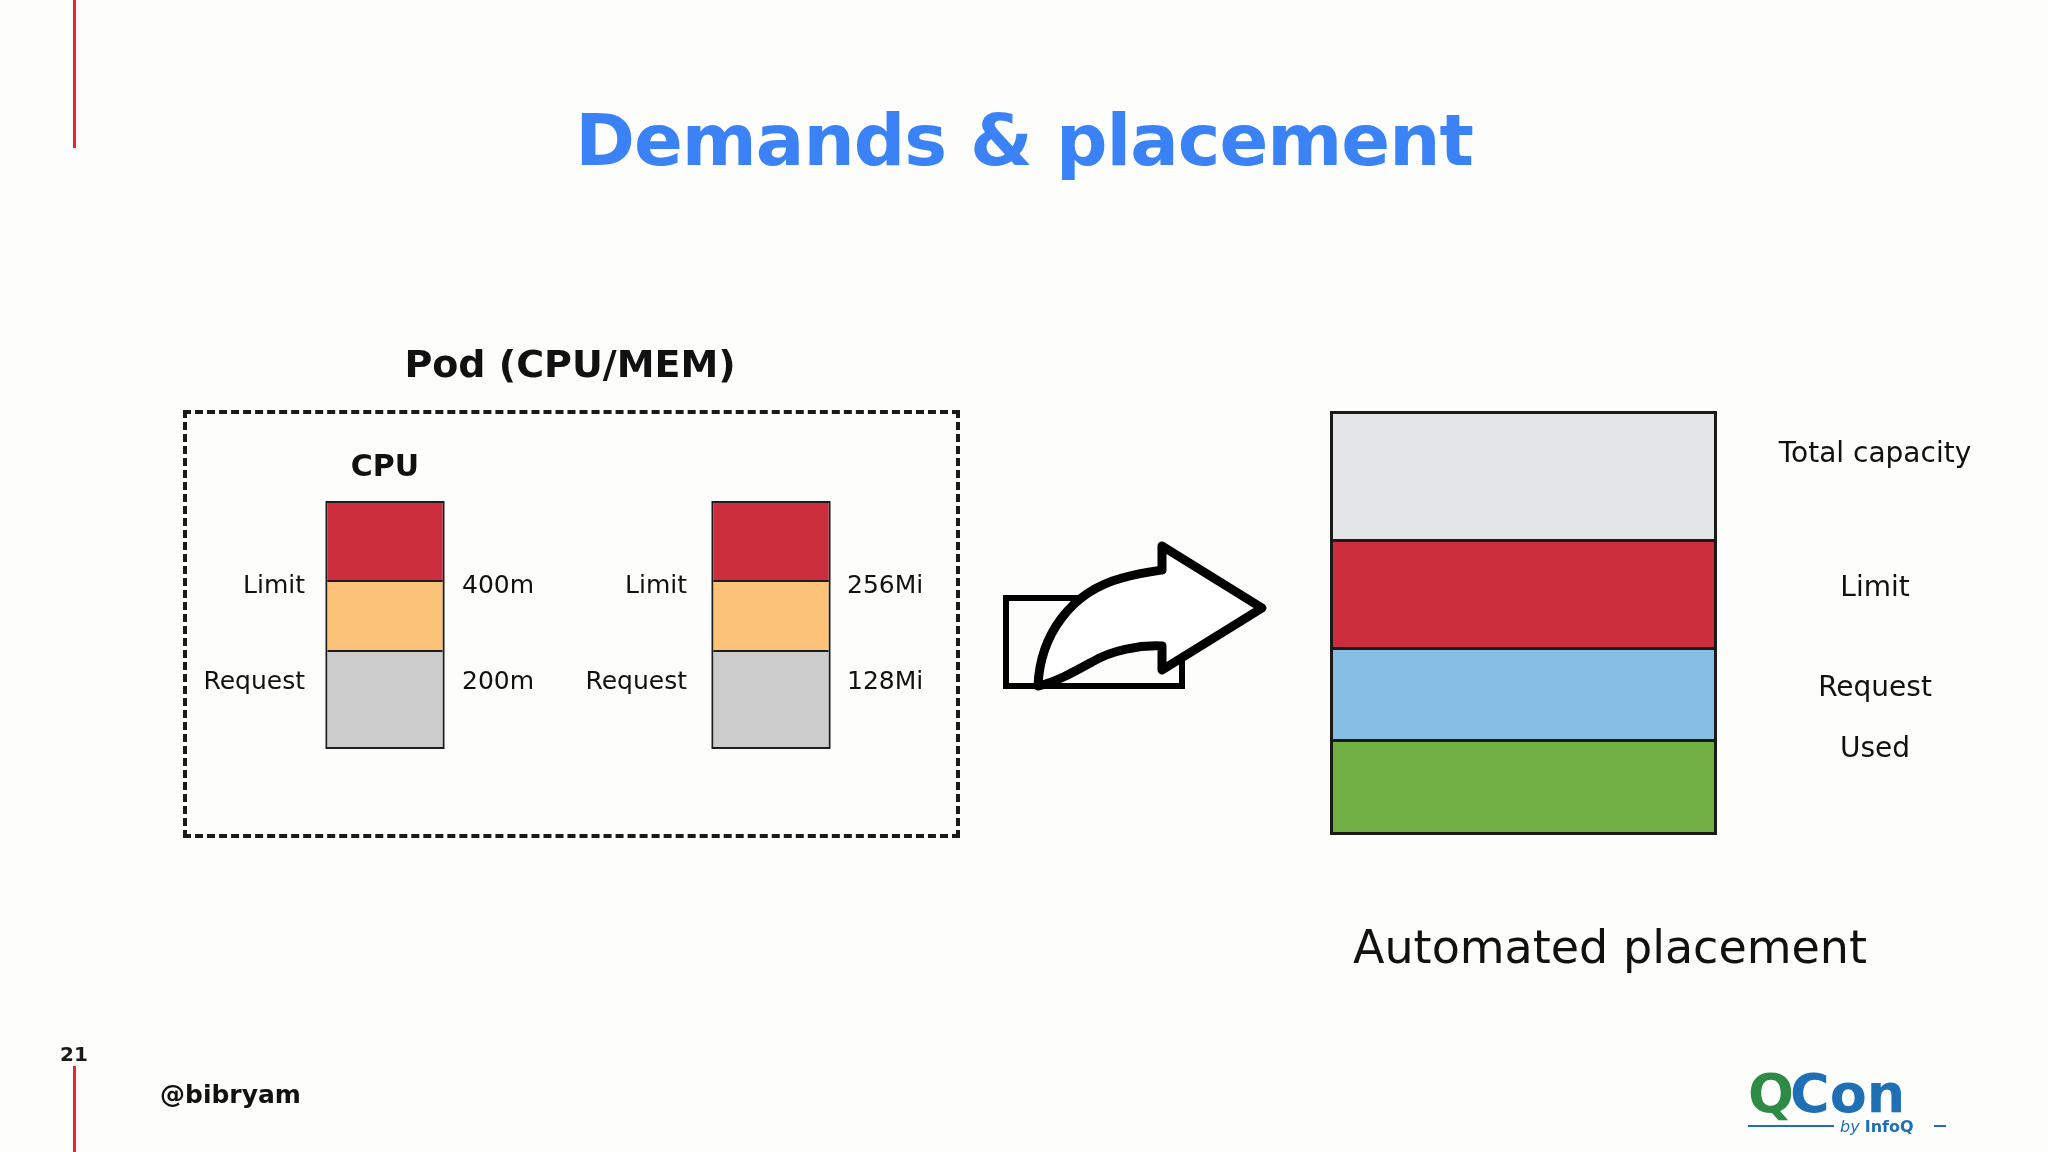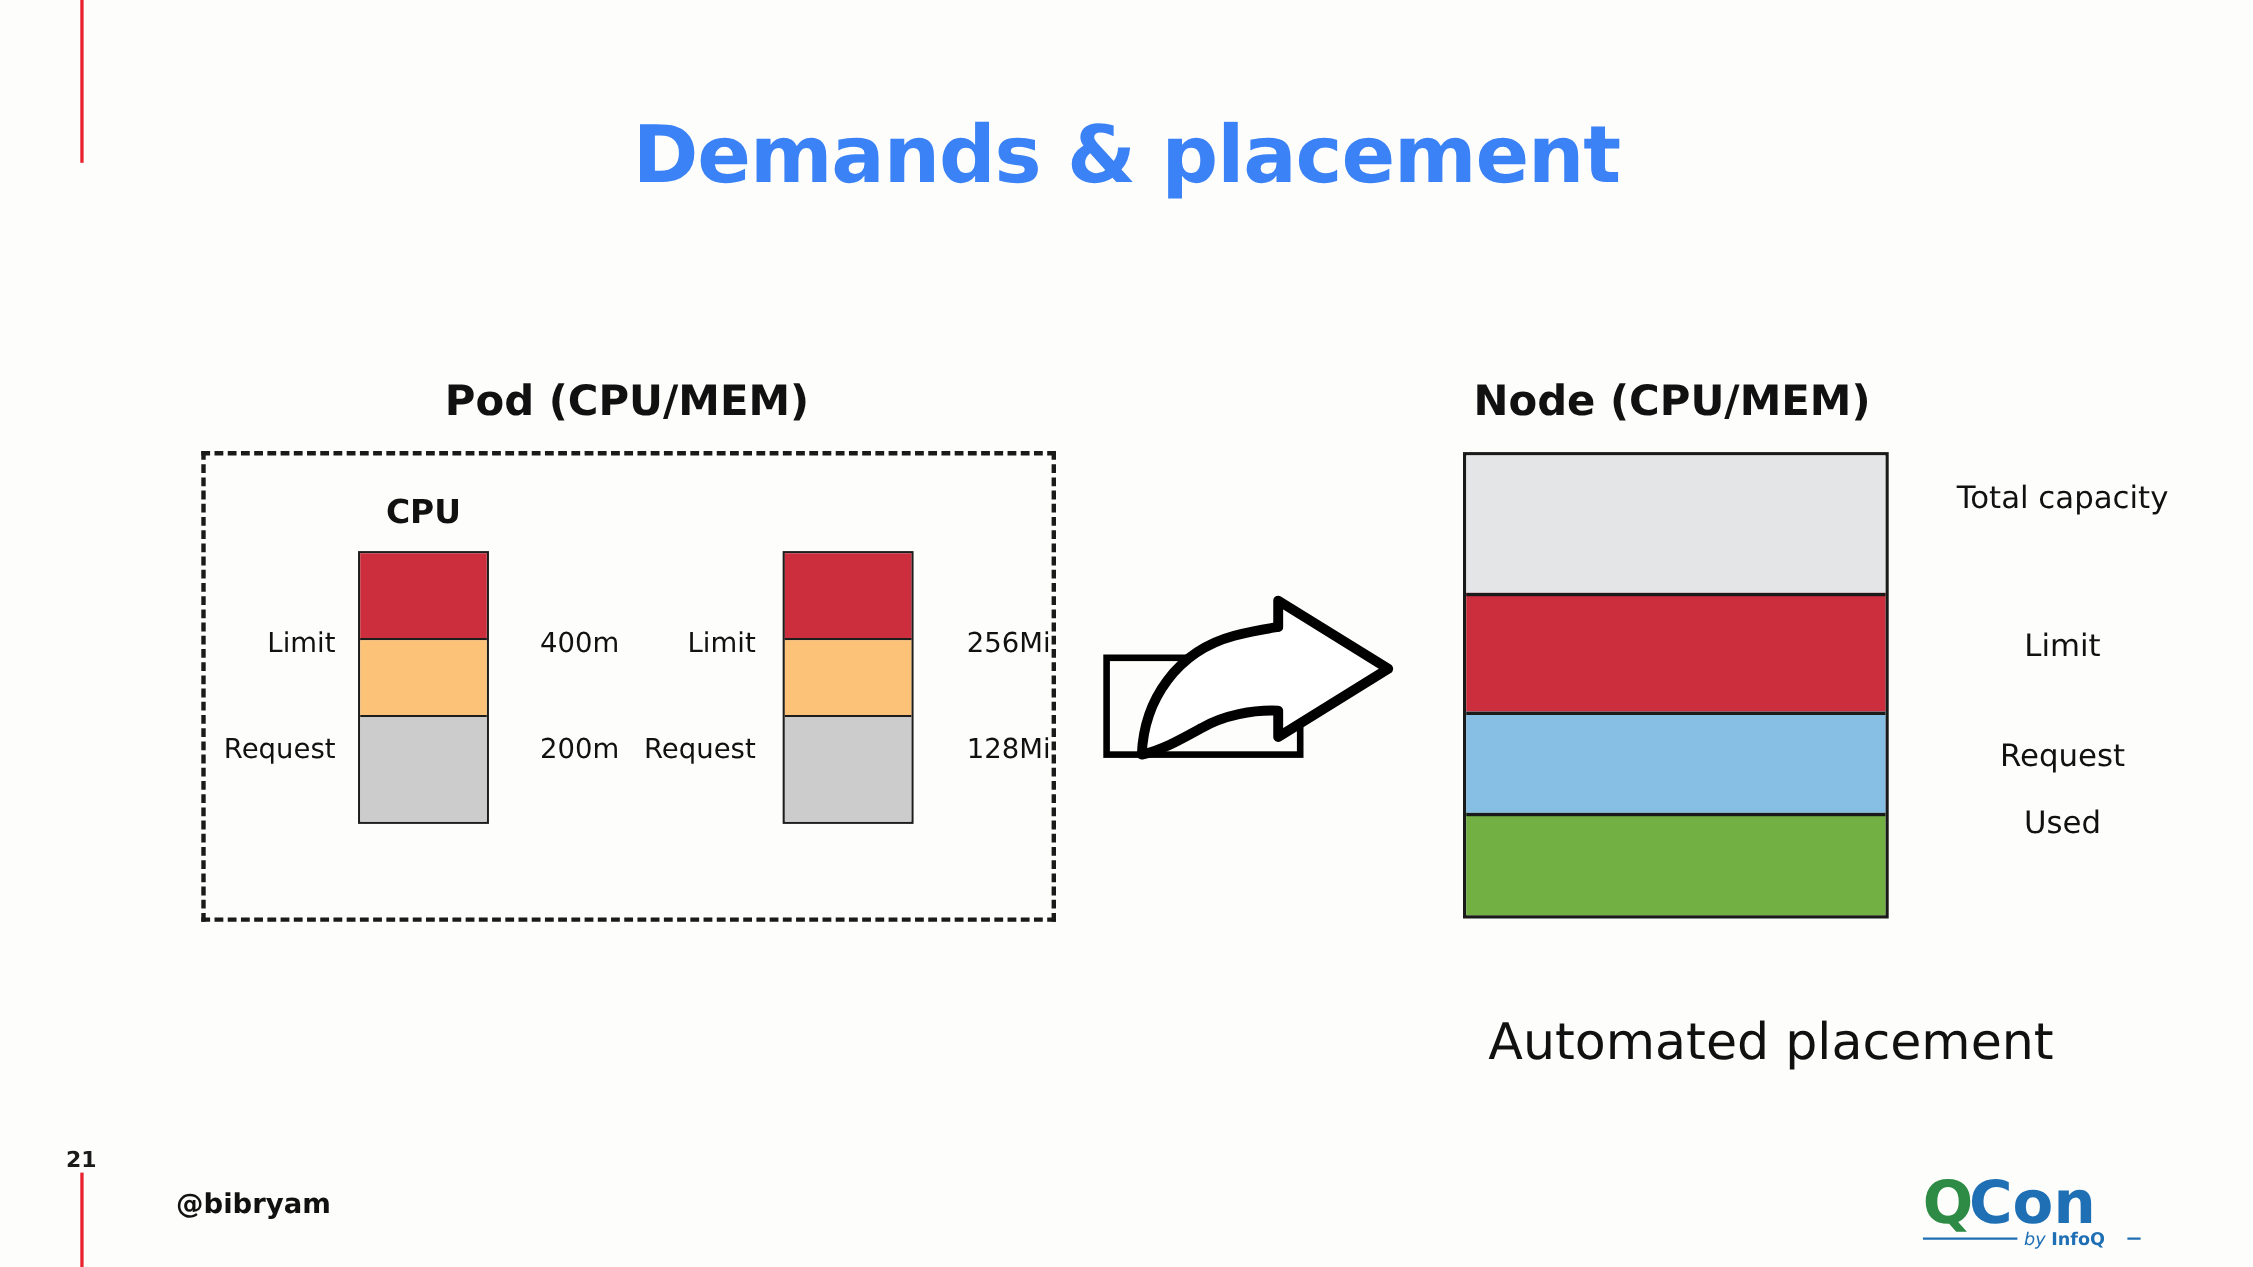--- a/index.html
+++ b/index.html
@@ -66,21 +66,21 @@
   .seg{width:100%;box-sizing:border-box;}
   .seg-limit{height:32.3%;background:#cc2e3e;border-bottom:2px solid #1d1d1d;}
   .seg-mid{height:28.6%;background:#fcc277;border-bottom:2px solid #1d1d1d;}
   .seg-base{flex:1;background:#cccccc;}
 
   
   .side-label{
     position:absolute;font-size:25px;color:#111;white-space:nowrap;
   }
   .side-label.left{text-align:right;}
-  .side-label.right{text-align:center;}
+  .side-label.right{text-align:left;}
 
   
   .node-box{
     position:absolute;left:1330px;top:411px;width:387px;height:424px;
     border:3px solid #1a1a1a;box-sizing:border-box;
     display:flex;flex-direction:column;
   }
   .node-seg{width:100%;box-sizing:border-box;}
   .node-seg + .node-seg{border-top:3px solid #1a1a1a;}
 
@@ -157,21 +157,20 @@
              C 40 96, 70 52, 122 38
              C 140 33, 155 31, 162 30
              L 162 6
              L 262 68
              L 162 130
              L 162 106
              C 140 105, 112 110, 92 122
              C 72 133, 56 142, 38 146 Z" fill="#ffffff" stroke="#000" stroke-width="9" stroke-linejoin="round"></path>
   </svg>
 
-  <div class="fig-heading" id="node-heading">Node (CPU/MEM)</div>
 
   <div class="node-box">
     <div class="node-seg" style="height:125px;background:#e4e5e6;"></div>
     <div class="node-seg" style="height:108px;background:#cc2e3e;"></div>
     <div class="node-seg" style="height:92px;background:#87bee3;"></div>
     <div class="node-seg" style="flex:1;background:#72b043;"></div>
   </div>
 
   <div class="node-label" style="top:434px;">Total capacity</div>
   <div class="node-label" style="top:568px;">Limit</div>

